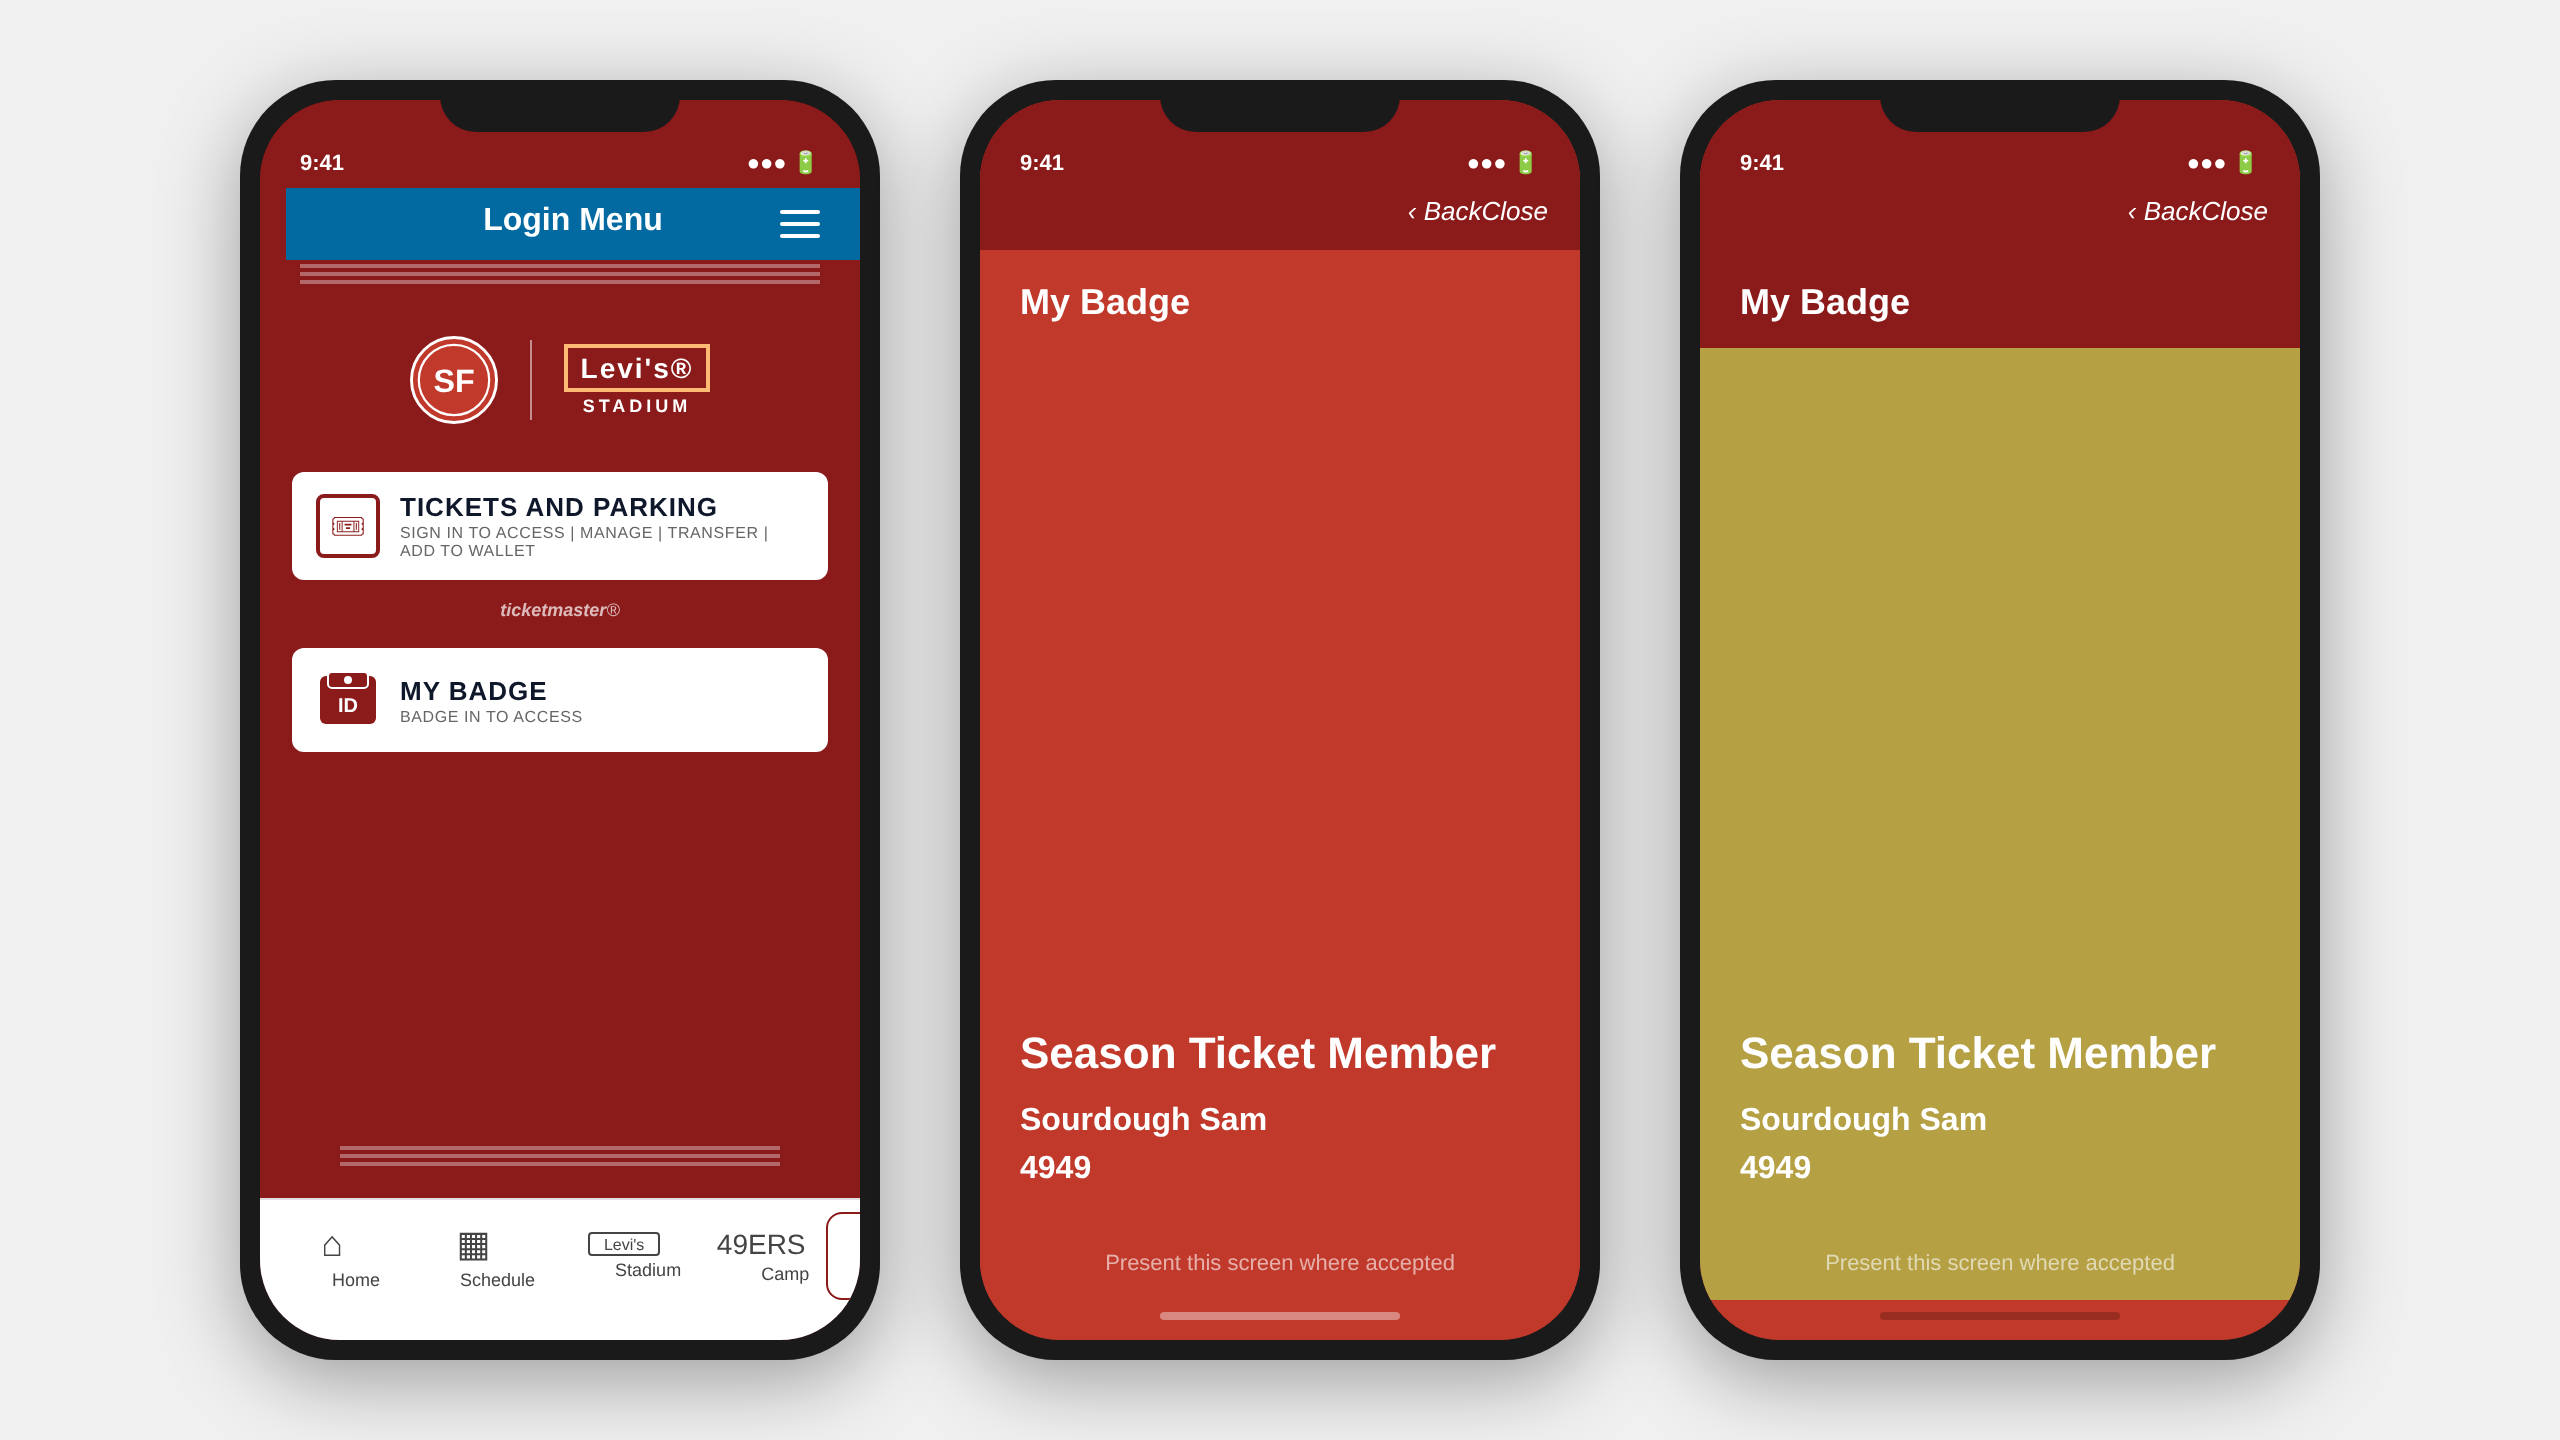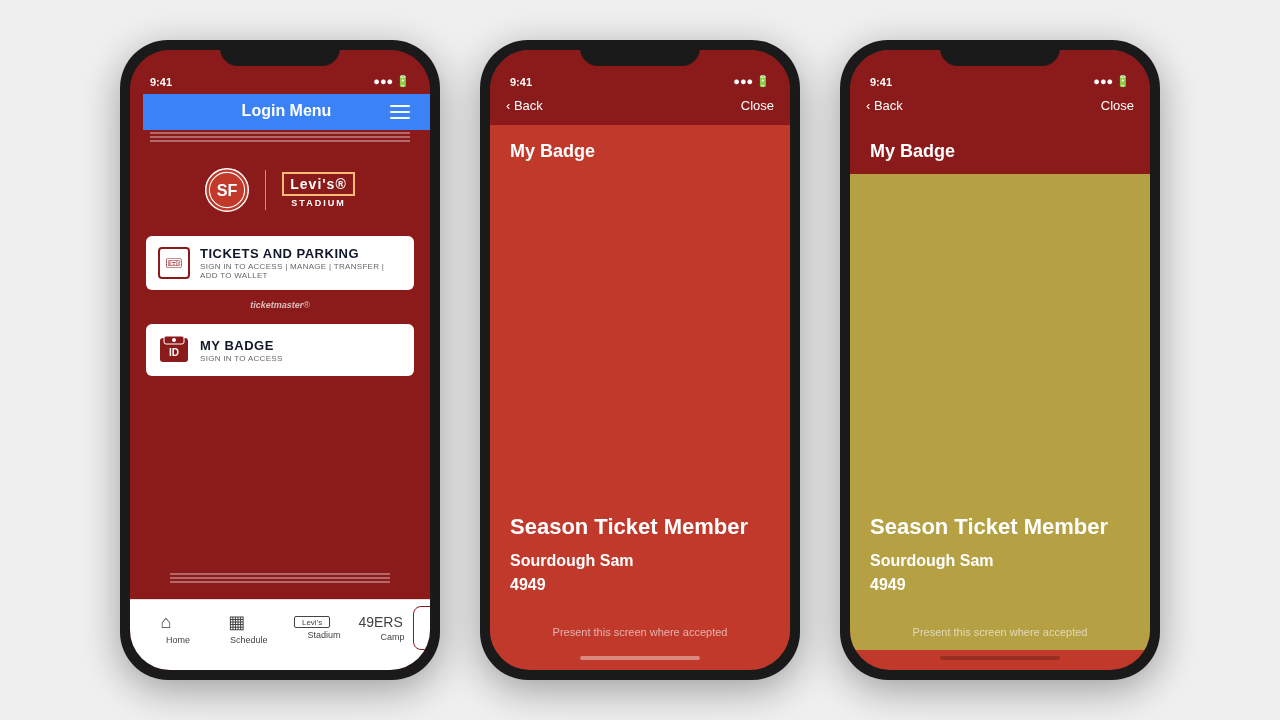--- a/index.html
+++ b/index.html
@@ -55,21 +55,21 @@
       font-weight: 600;
       position: relative;
       z-index: 5;
       gap: 11px;
     }
 
     
     .phone1 .status-bar { background: #8b1a1a; color: white; }
     .phone1 .phone-inner { background: #8b1a1a; }
     .phone1-header {
-      background: #3b82f6;
+      background: #0369a1;
       display: flex;
       justify-content: center;
       align-items: center;
       padding: 8px 20px 10px;
       position: relative;
       margin-left: 13px;
     }
     .phone1-title {
       color: white;
       font-size: 16px;
@@ -203,23 +203,24 @@
     
     .phone2 .phone-inner,
     .phone3 .phone-inner {
       background: #c0392b;
     }
     .phone2 .status-bar { background: #8b1a1a; color: white; }
     .phone3 .status-bar { background: #8b1a1a; color: white; }
 
     .badge-header {
       display: flex;
-      justify-content: space-between;
+      justify-content: flex-end;
       align-items: center;
       padding: 4px 16px 12px;
+      font-style: italic;
     }
     .badge-header-red { background: #8b1a1a; }
     .back-btn {
       color: white;
       font-size: 13px;
       cursor: pointer;
       display: flex;
       align-items: center;
       gap: 2px;
     }
@@ -367,21 +368,21 @@
         <div class="badge-icon-wrap">
           <svg width="32" height="32" viewBox="0 0 32 32">
             <rect x="2" y="4" width="28" height="24" rx="3" fill="#8b1a1a"></rect>
             <rect x="6" y="2" width="20" height="8" rx="2" fill="#8b1a1a" stroke="white" stroke-width="1"></rect>
             <circle cx="16" cy="6" r="2" fill="white"></circle>
             <text x="16" y="22" text-anchor="middle" font-size="10" fill="white" font-weight="700">ID</text>
           </svg>
         </div>
         <div class="card-content">
           <div class="card-title">MY BADGE</div>
-          <div class="card-subtitle">SIGN IN TO ACCESS</div>
+          <div class="card-subtitle">BADGE IN TO ACCESS</div>
         </div>
       </div>
     </div>
 
     <div class="bottom-divider">
       <div class="divider-lines">
         <span></span>
           <span></span>
           <span></span>
       </div>

